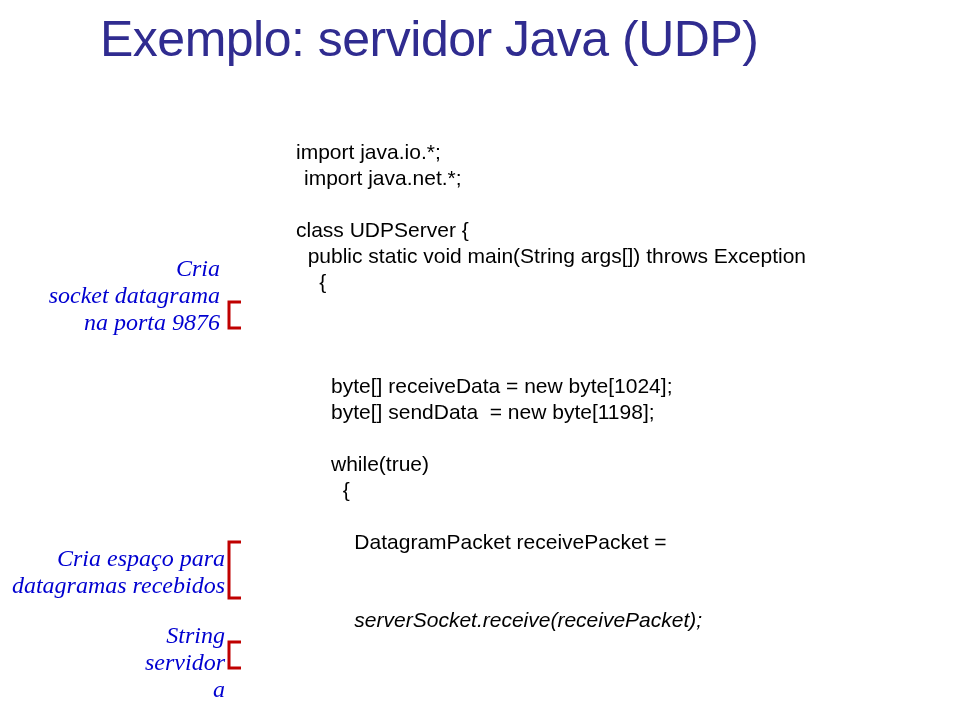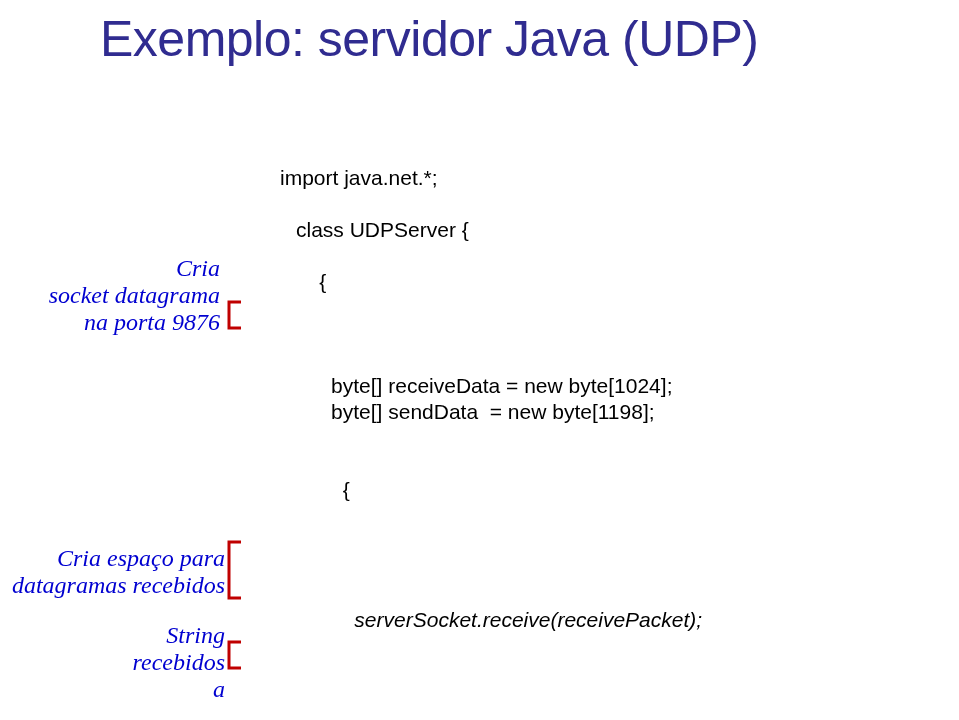--- a/index.html
+++ b/index.html
@@ -53,21 +53,21 @@
     <span class="line">na porta 9876</span>
   </div>
 
   <div class="anno" style="left:-20px; top:545px; width:245px;">
     <span class="line">Cria espaço para</span>
     <span class="line">datagramas recebidos</span>
   </div>
 
   <div class="anno" style="left:10px; top:622px; width:215px;">
     <span class="line">String</span>
-    <span class="line">recebidos</span>
+    <span class="line">servidor</span>
     <span class="line">a</span>
   </div>
 
   <div class="bracket" style="left:225px; top:300px;">
     <svg width="18" height="30" viewBox="0 0 18 30">
       <path d="M16,2 H4 V28 H16" fill="none" stroke="#c00000" stroke-width="3"></path>
     </svg>
   </div>
 
   <div class="bracket" style="left:225px; top:540px;">
@@ -75,27 +75,31 @@
       <path d="M16,2 H4 V58 H16" fill="none" stroke="#c00000" stroke-width="3"></path>
     </svg>
   </div>
 
   <div class="bracket" style="left:225px; top:640px;">
     <svg width="18" height="30" viewBox="0 0 18 30">
       <path d="M16,2 H4 V28 H16" fill="none" stroke="#c00000" stroke-width="3"></path>
     </svg>
   </div>
 
-  <div class="code" style="left:280px; top:166px;">import java.net.*;</div>
+  <div class="code" style="left:296px; top:140px;">import java.io.*;</div>
+  <div class="code" style="left:304px; top:166px;">import java.net.*;</div>
 
   <div class="code" style="left:296px; top:218px;">class UDPServer {</div>
+  <div class="code" style="left:296px; top:244px;">  public static void main(String args[]) throws Exception</div>
   <div class="code" style="left:296px; top:270px;">    {</div>
 
 
   <div class="code" style="left:296px; top:374px;text-align:center;">      byte[] receiveData = new byte[1024];</div>
   <div class="code" style="left:296px; top:400px;">      byte[] sendData  = new byte[1198];</div>
 
+  <div class="code" style="left:296px; top:452px;">      while(true)</div>
   <div class="code" style="left:296px; top:478px;">        {</div>
 
+  <div class="code" style="left:296px; top:530px;">          DatagramPacket receivePacket =</div>
 
   <div class="code" style="left:296px; top:608px;font-style:italic;">          serverSocket.receive(receivePacket);</div>
 
 </div>
 
 </body></html>

